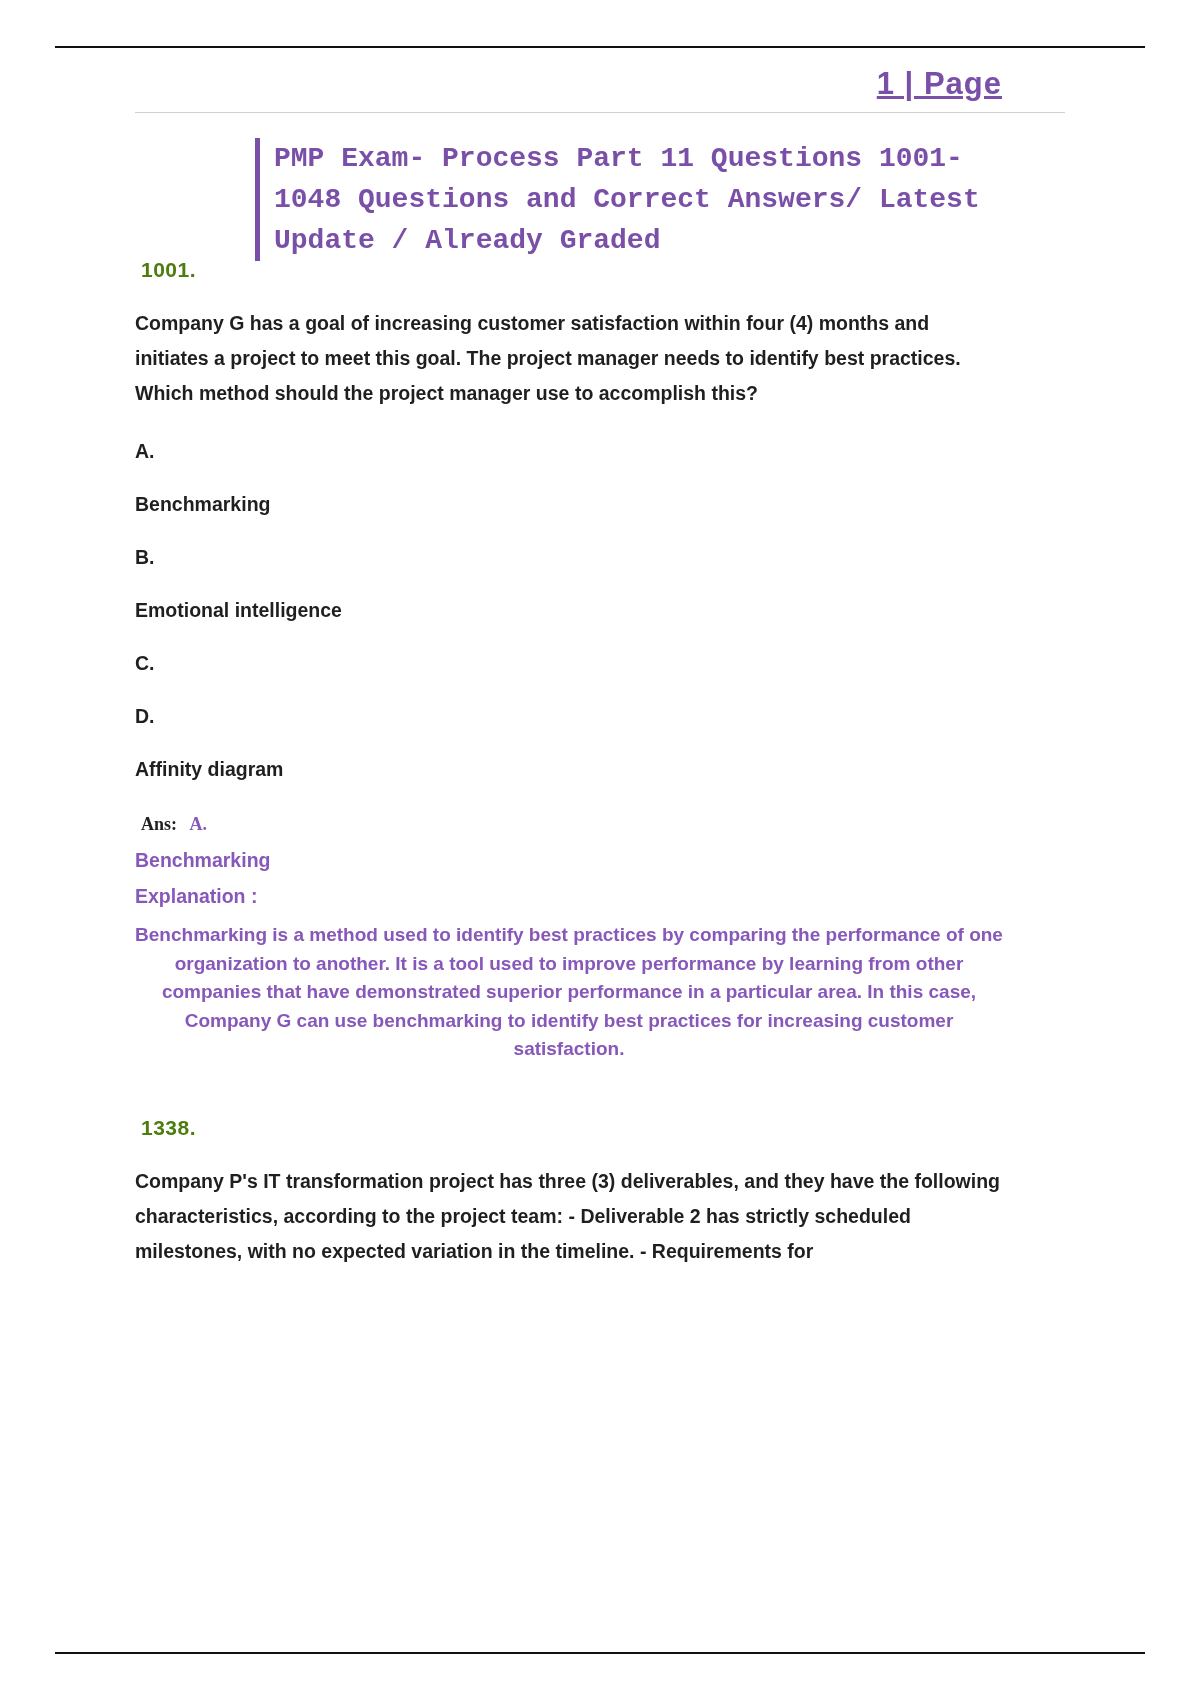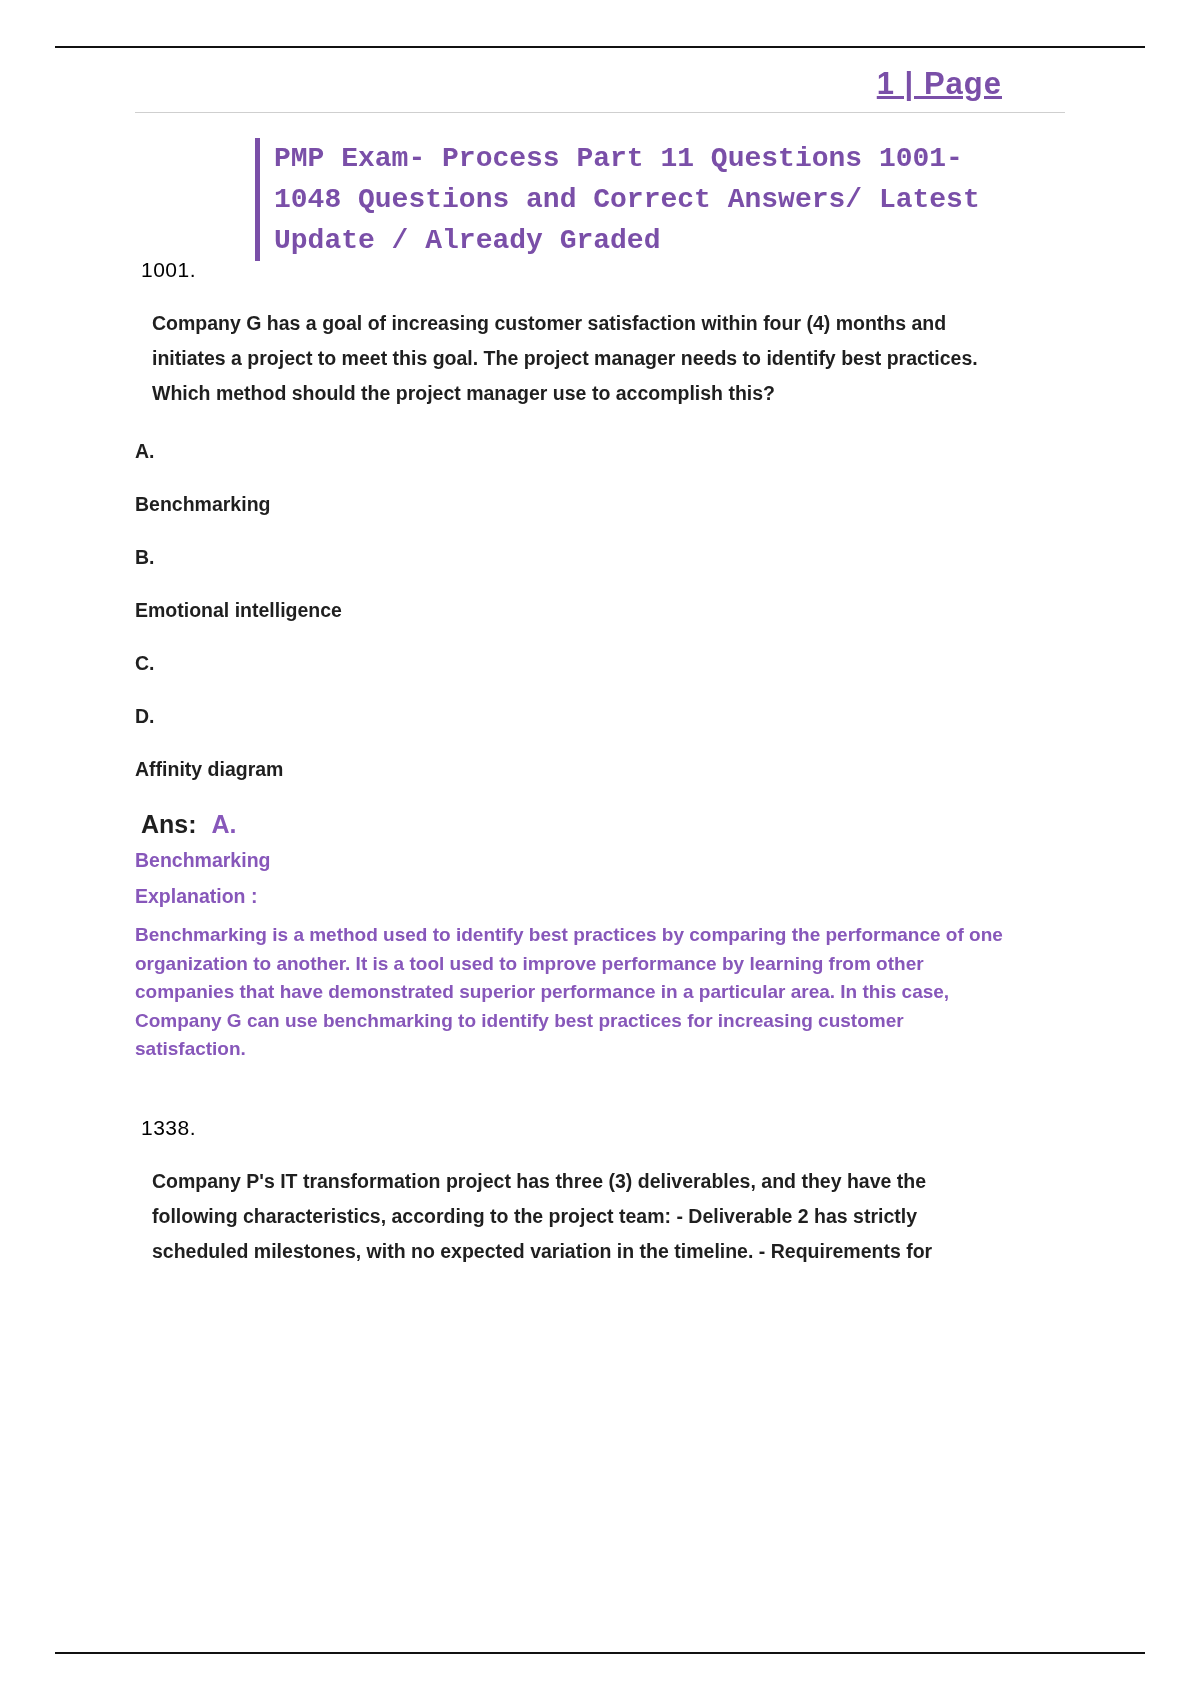--- a/index.html
+++ b/index.html
@@ -36,47 +36,48 @@
     border-left:5px solid var(--purple);
     padding-left:14px;
     color:var(--purple);
     font-size:28px;line-height:41px;font-weight:600;font-family:Liberation Mono, monospace;
   }
   .content{
     position:absolute;top:258px;left:135px;width:868px;
     color:var(--ink);
   }
   .q-number{
-    font-size:21px;font-weight:400;color:#000000;
+    font-size:21px;font-weight:700;color:#4d7c0f;
     margin:0 0 0 6px;letter-spacing:0.5px;
   }
   .q-number.second{margin-top:52px;}
   .question{
-    margin:24px 0 0 17px;
+    margin:24px 0 0 0;
     font-size:19.5px;font-weight:700;line-height:35px;color:var(--ink);
   }
   .opt{
     margin:28px 0 0 0;
     font-size:19.5px;font-weight:700;line-height:25px;color:var(--ink);
   }
   .answer{
     margin:30px 0 0 6px;
-    font-size:25px;line-height:25px;
+    font-size:18px;line-height:25px;font-family:Liberation Serif, serif;
   }
   .ans-label{font-weight:700;color:var(--ink);}
   .ans-letter{font-weight:600;color:var(--purple-light);padding-left:8px;}
   .purple-line{
     margin:11px 0 0 0;
     font-size:19.5px;font-weight:600;line-height:25px;
     color:var(--purple-light);
   }
   .explanation{
     margin:12px 0 0 0;
     font-size:19px;font-weight:600;line-height:28.5px;
     color:var(--purple-light);
+    text-align:center;
   }
 </style>
 </head>
 <body>
 
 <div class="rule-top"></div>
 
 <div class="page-label">1 | Page</div>
 
 <div class="header-divider"></div>

